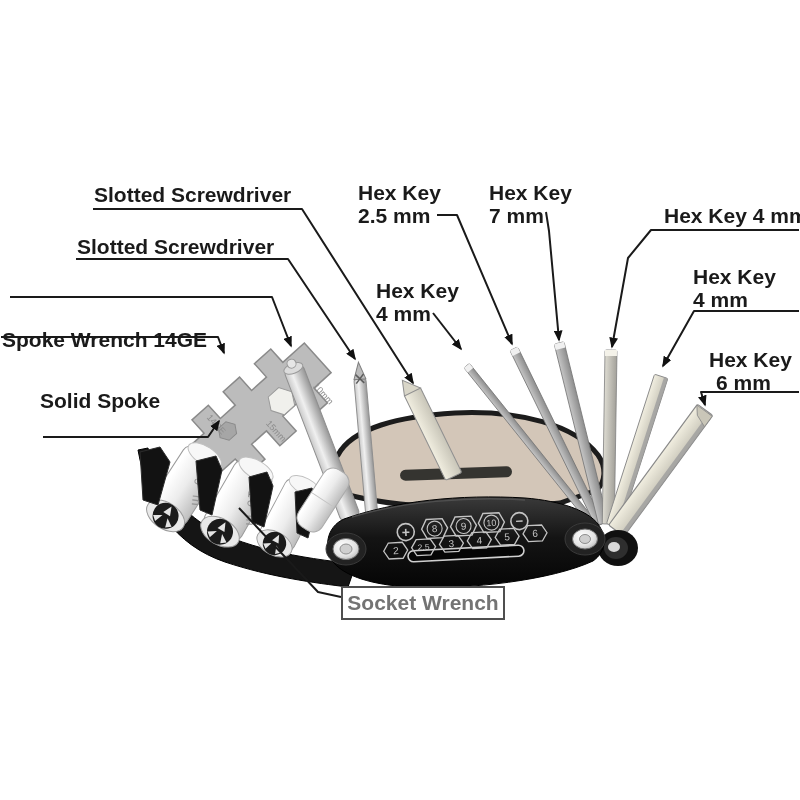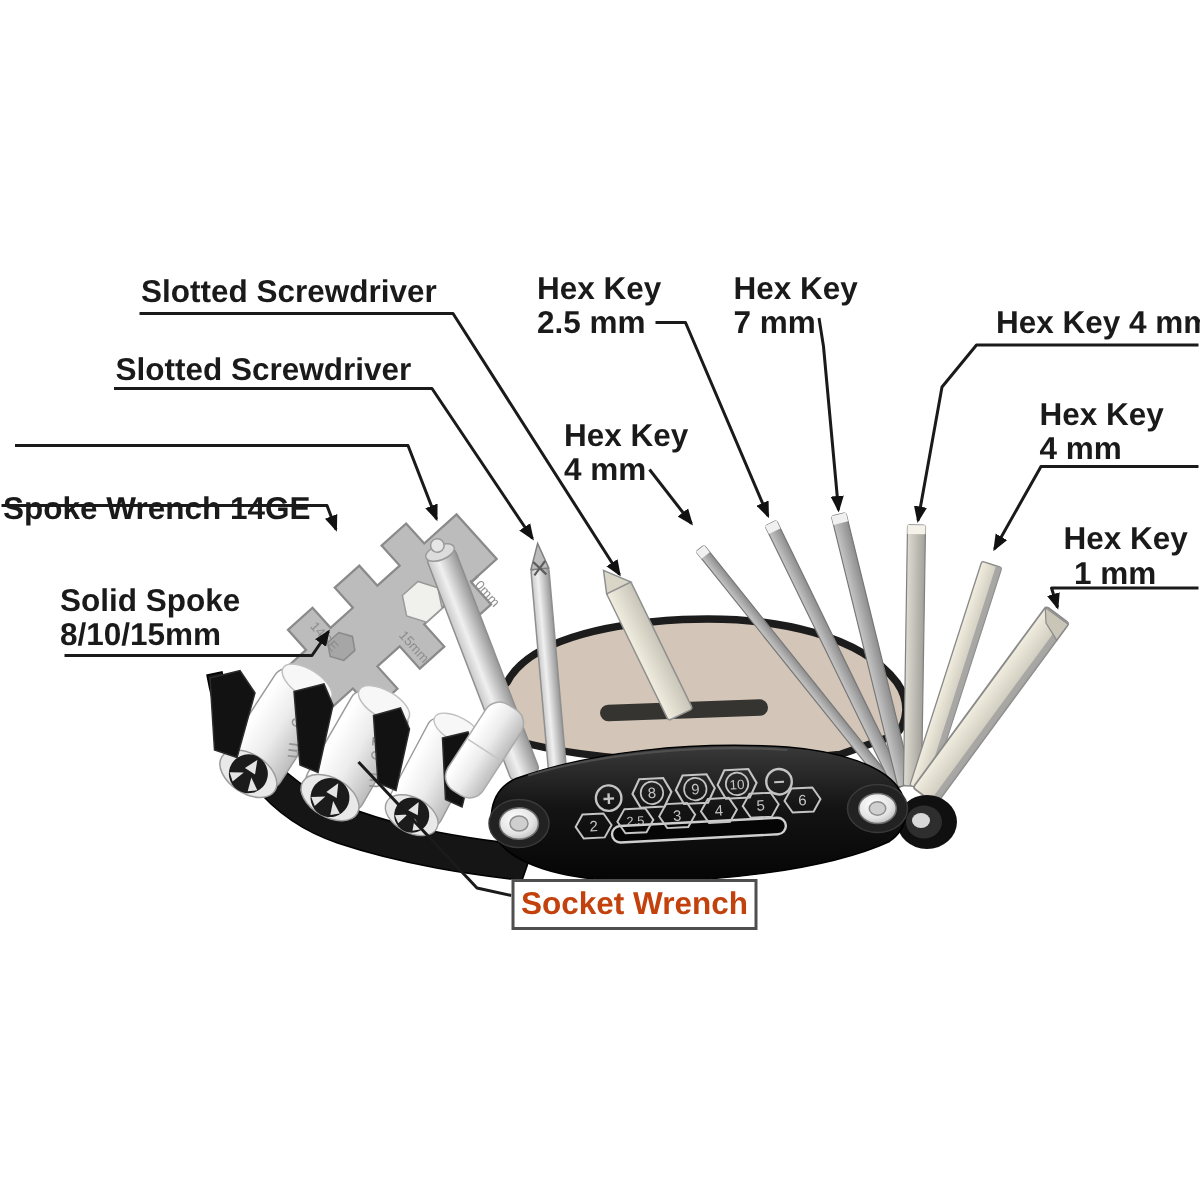--- a/index.html
+++ b/index.html
@@ -4,21 +4,21 @@
 <style>
   html,body{margin:0;padding:0;background:#fff;}
   #stage{position:relative;width:800px;height:800px;background:#fff;overflow:hidden;
          font-family:"Liberation Sans",sans-serif;}
   #art{position:absolute;left:0;top:0;}
   .callout{position:absolute;font-weight:bold;font-size:21px;line-height:23px;
            color:#1a1a1a;white-space:nowrap;z-index:5;}
   .callout .l2{display:block;}
   .boxed{border:2px solid #4f4f4f;background:#fff;text-align:center;
          width:160px;padding:2px 0 3px 0;}
-  .boxed span{display:block;color:#c2410c;font-size:21px;line-height:25px;}
+  .boxed span{display:block;color:#737373;font-size:21px;line-height:25px;}
 </style>
 </head>
 <body>
 
 <div id="stage">
 
 <svg id="art" width="800" height="800" viewBox="0 0 800 800">
   <defs>
     <linearGradient id="gradBar" x1="0" y1="0" x2="1" y2="0">
       <stop offset="0" stop-color="#c9c9c9"></stop>
@@ -264,21 +264,20 @@
 
 <div class="callout" style="left:94px;top:183px;"><span>Slotted Screwdriver</span></div>
 
 <div class="callout" style="left:77px;top:235px;"><span>Slotted Screwdriver</span></div>
 
 
 <div class="callout" style="left:2px;top:312px;margin-top:16px;"><span>Spoke Wrench 14GE</span></div>
 
 <div class="callout" style="left:40px;top:389px;">
   <span>Solid Spoke</span>
-  <span class="l2">8/10/15mm</span>
 </div>
 
 <div class="callout" style="left:358px;top:181px;">
   <span>Hex Key</span>
   <span class="l2">2.5 mm</span>
 </div>
 
 <div class="callout" style="left:489px;top:181px;">
   <span>Hex Key</span>
   <span class="l2">7 mm</span>
@@ -291,20 +290,20 @@
   <span class="l2">4 mm</span>
 </div>
 
 <div class="callout" style="left:693px;top:265px;">
   <span>Hex Key</span>
   <span class="l2">4 mm</span>
 </div>
 
 <div class="callout" style="left:709px;top:348px;">
   <span>Hex Key</span>
-  <span class="l2" style="margin-left:7px;">1 mm</span>
+  <span class="l2" style="margin-left:7px;">6 mm</span>
 </div>
 
 <div class="callout boxed" style="left:341px;top:586px;">
   <span>Socket Wrench</span>
 </div>
 
 </div>
 
 </body></html>

